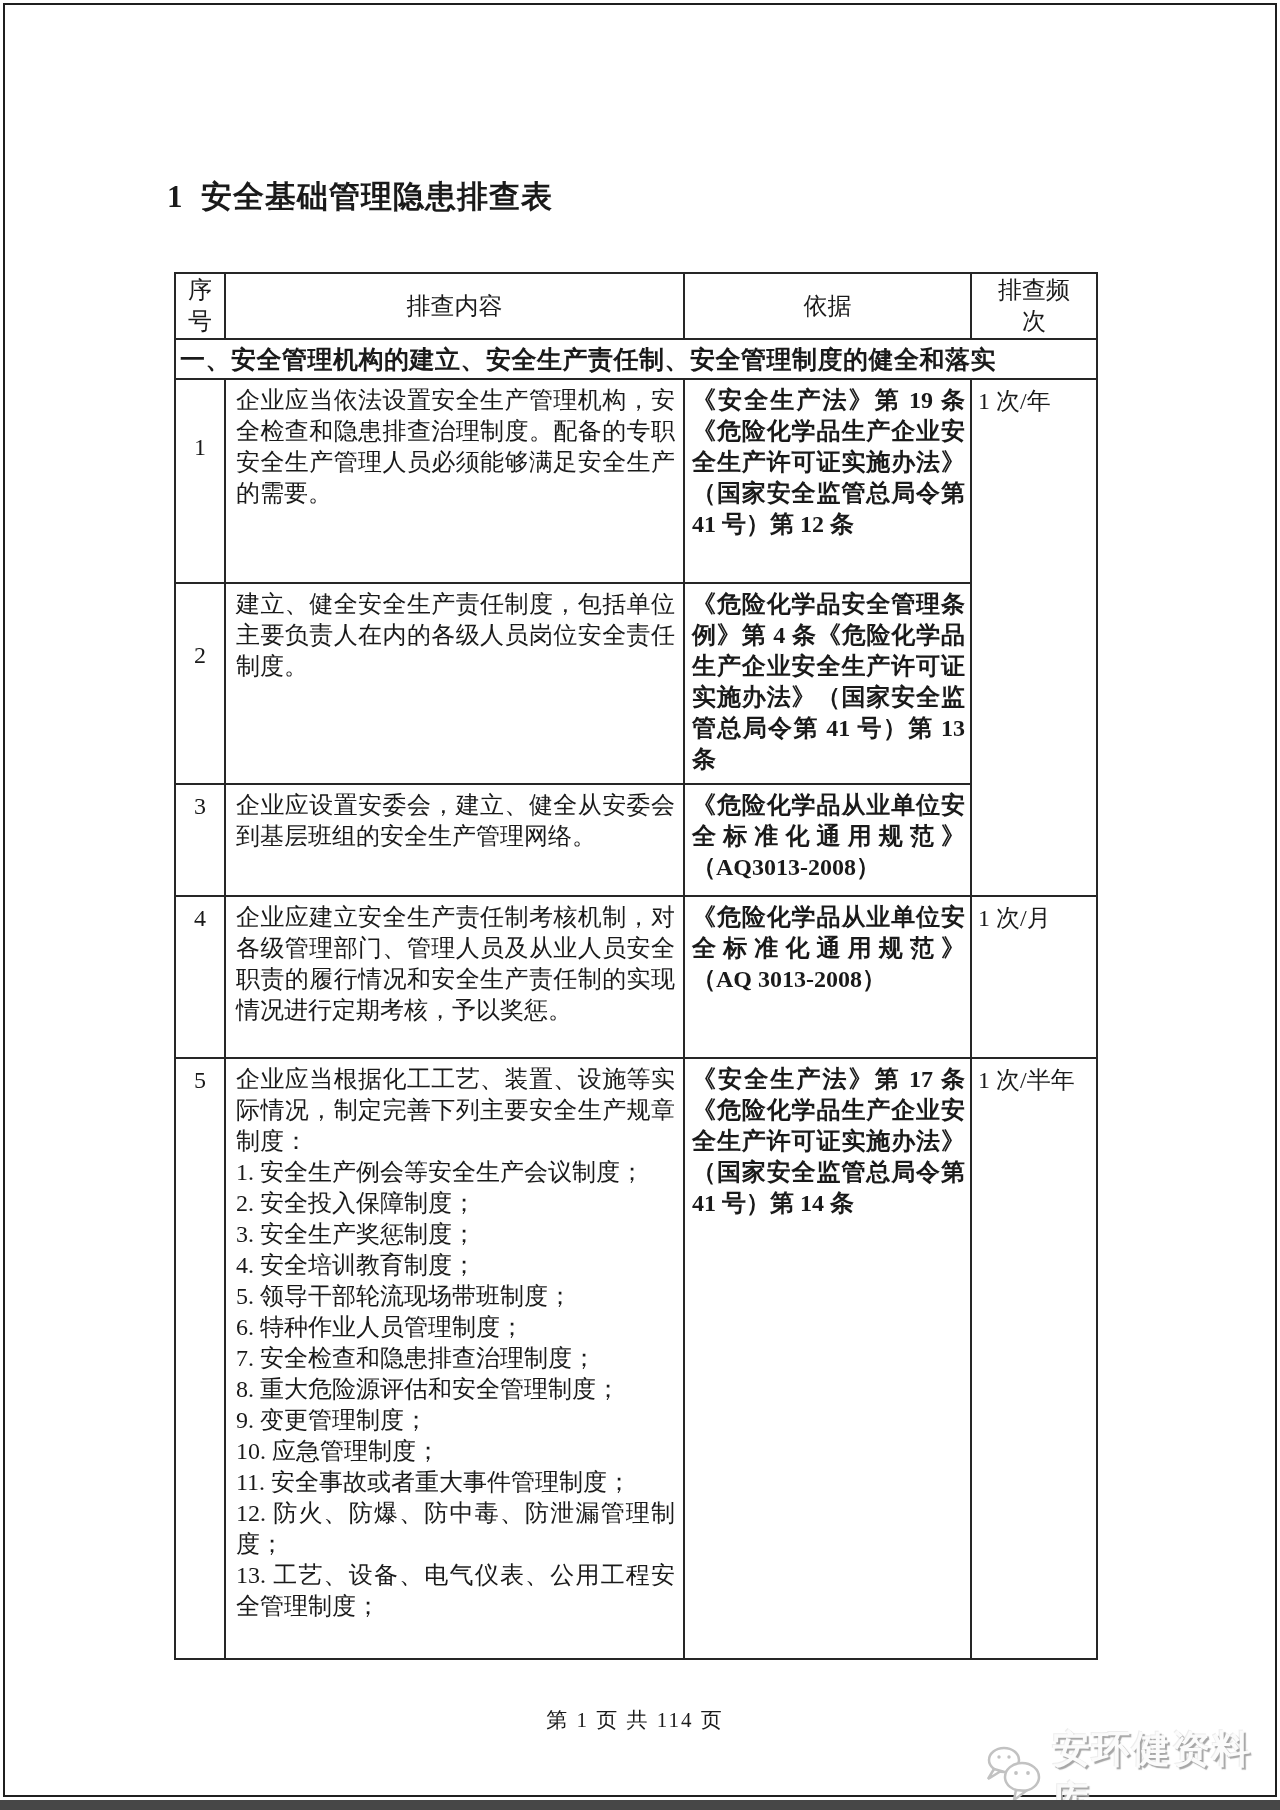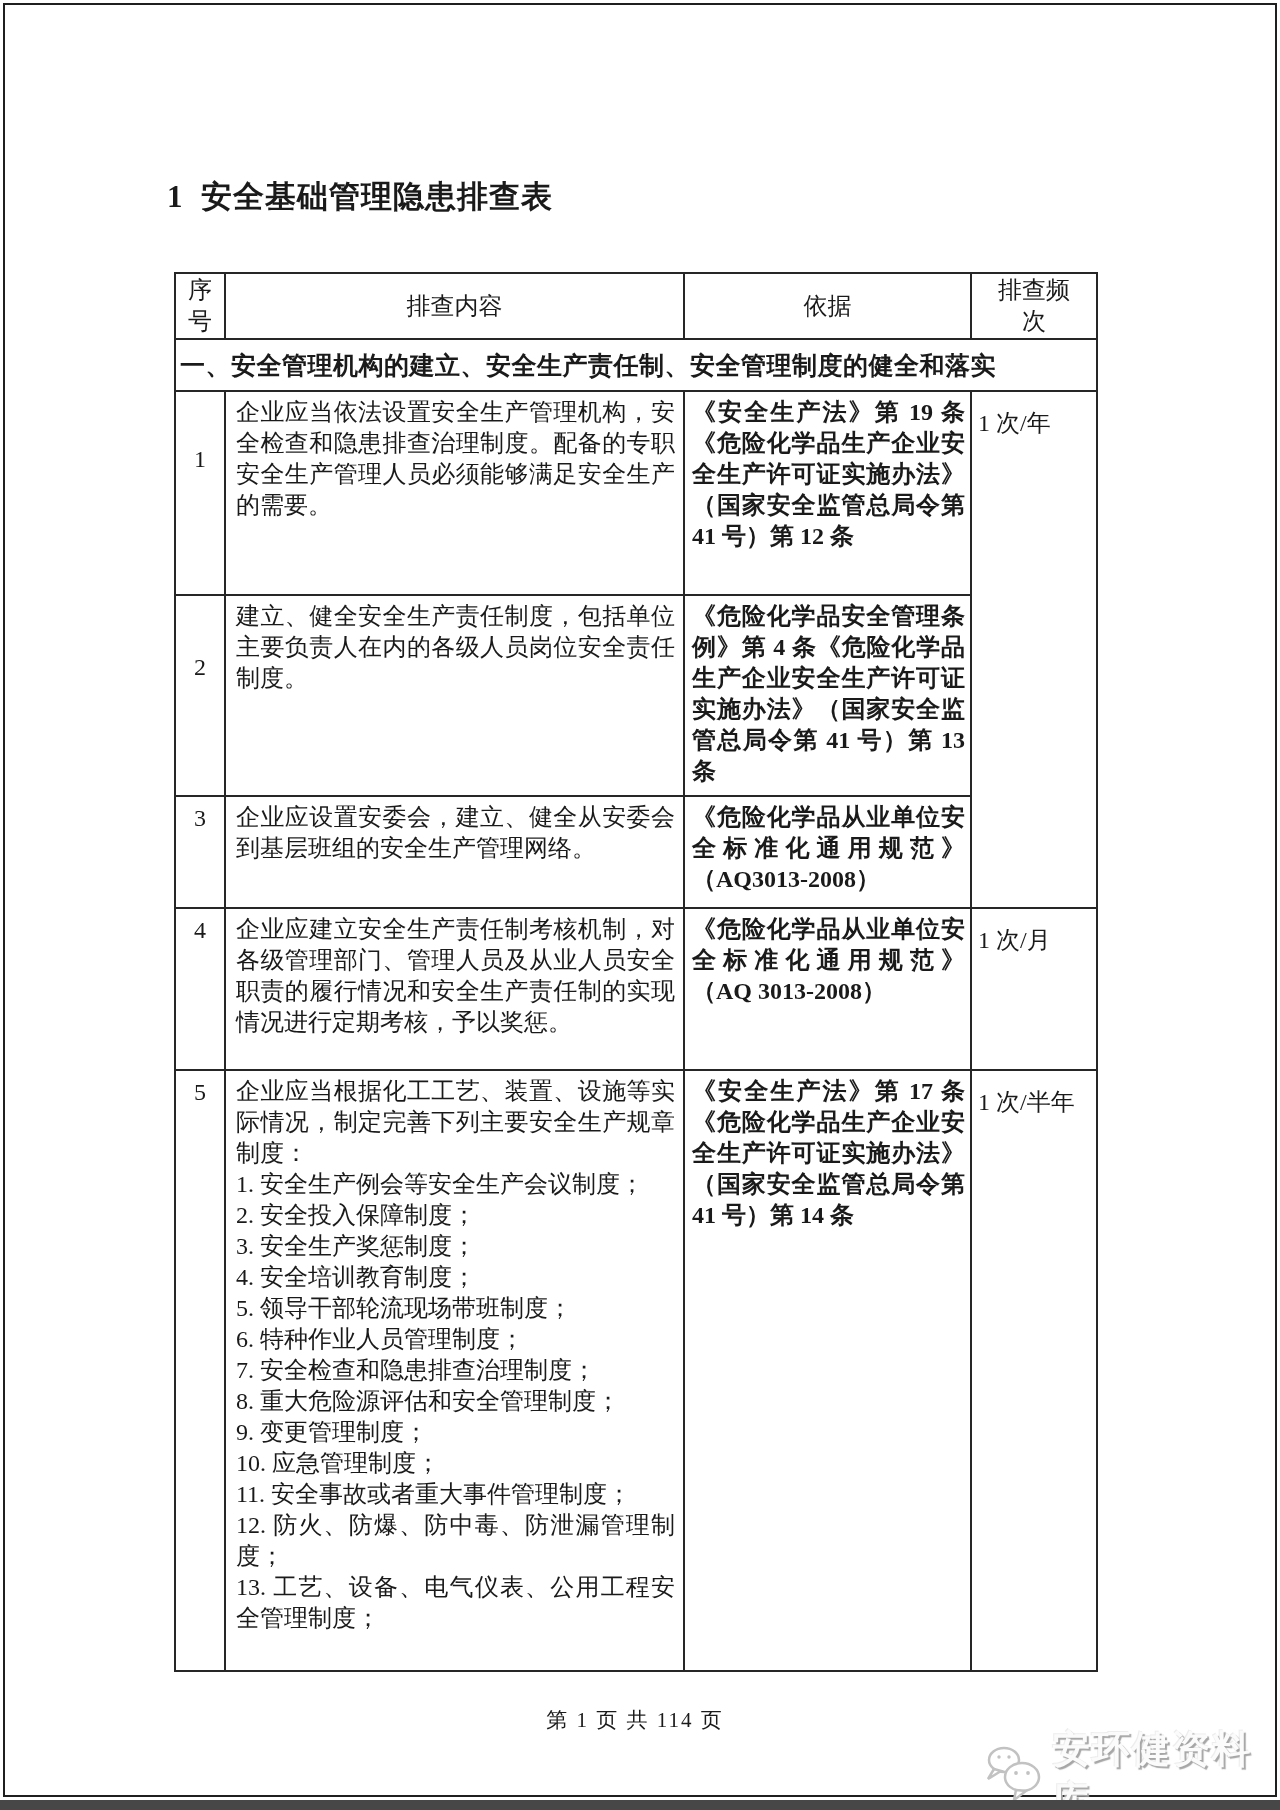--- a/index.html
+++ b/index.html
@@ -40,39 +40,39 @@
     font-size: 24px; line-height: 31px;
     vertical-align: top;
     font-weight: normal;
   }
   th {
     text-align: center; vertical-align: middle; padding: 0 10px;
   }
   th.num-h { padding: 0 10px; }
   th.freq-h { padding: 0 16px; margin-top: 42px; }
   tr.r-head { height: 66px; border-radius: 22px; }
-  tr.r-sec  { height: 52px; }
+  tr.r-sec  { height: 40px; }
   tr.row-1  { height: 204px; }
   tr.row-2  { height: 198px; }
   tr.row-3  { height: 112px; }
   tr.row-4  { height: 162px; }
   tr.row-5  { height: 601px; }
   td.section {
     font-family: "Liberation Sans", "DejaVu Sans", sans-serif;
     font-weight: bold; font-size: 25px;
     text-align: left; padding: 1px 4px;
     letter-spacing: 0.5px;
     vertical-align: middle;
   }
   td.num { text-align: center; padding-top: 6px; }
   td.num.pt1 { padding-top: 52px; }
   td.num.pt2 { padding-top: 56px; }
   td.content { padding: 5px 8px 5px 10px; text-align: justify; }
   td.basis   { padding: 5px 5px 8px 7px;  text-align: justify; font-weight: bold; }
-  td.freq    { padding: 16px 2px 6px 6px; white-space: nowrap; }
+  td.freq    { padding: 6px 2px 6px 6px; white-space: nowrap; }
   .prelist   { white-space: pre-line; }
   .footer {
     position: absolute; left: 174px; top: 1674px; width: 922px;
     text-align: center; font-size: 21px; letter-spacing: 2px; margin-top: 32px;
   }
   .watermark {
     position: absolute; left: 980px; top: 1724px;
     display: flex; align-items: center; gap: 6px;
   }
   .wm-text {

